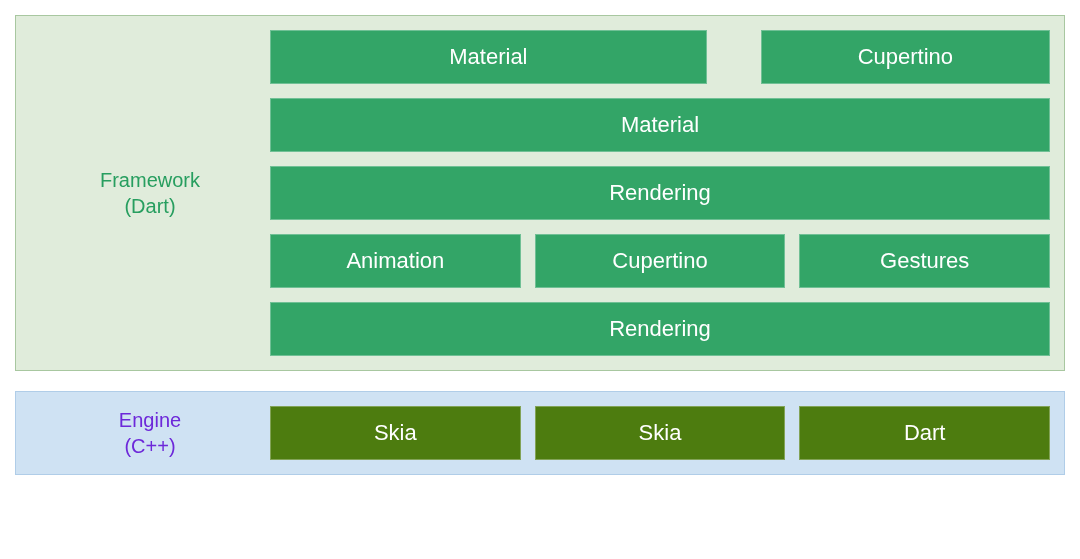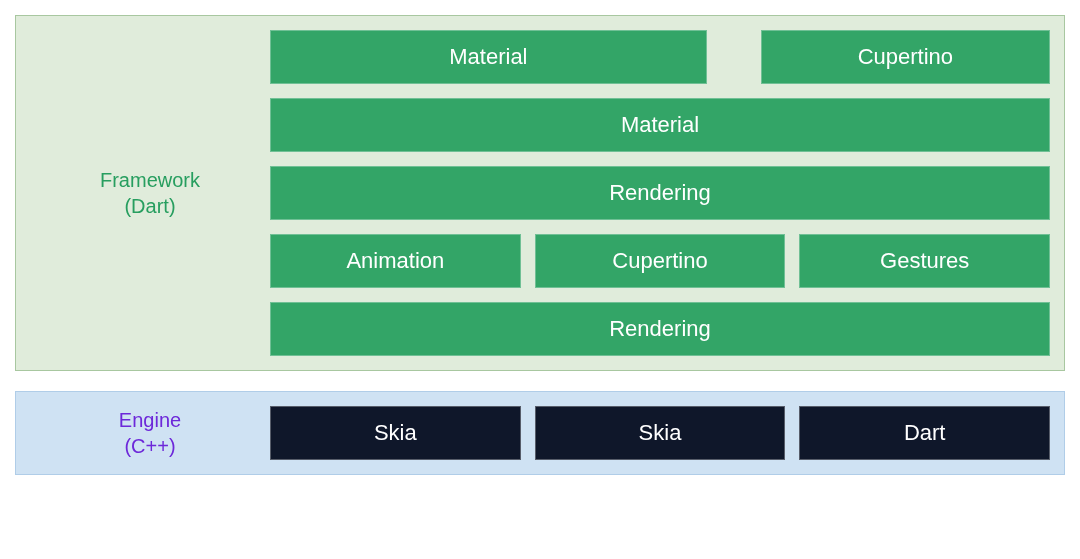--- a/index.html
+++ b/index.html
@@ -49,21 +49,21 @@
       flex: 1;
       height: 54px;
       display: flex;
       align-items: center;
       justify-content: center;
       font-size: 22px;
       color: #ffffff;
       border: 1px solid rgba(255,255,255,0.3);
     }
     .block-green { background: #33a567; }
-    .block-blue { background: #0f172a; }
+    .block-blue { background: #4d7c0f; }
   </style>
 </head>
 <body>
 
 <div class="section section-framework">
   <div class="section-label">
     <span>Framework</span><br>
     <span>(Dart)</span>
   </div>
   <div class="rows-container">

